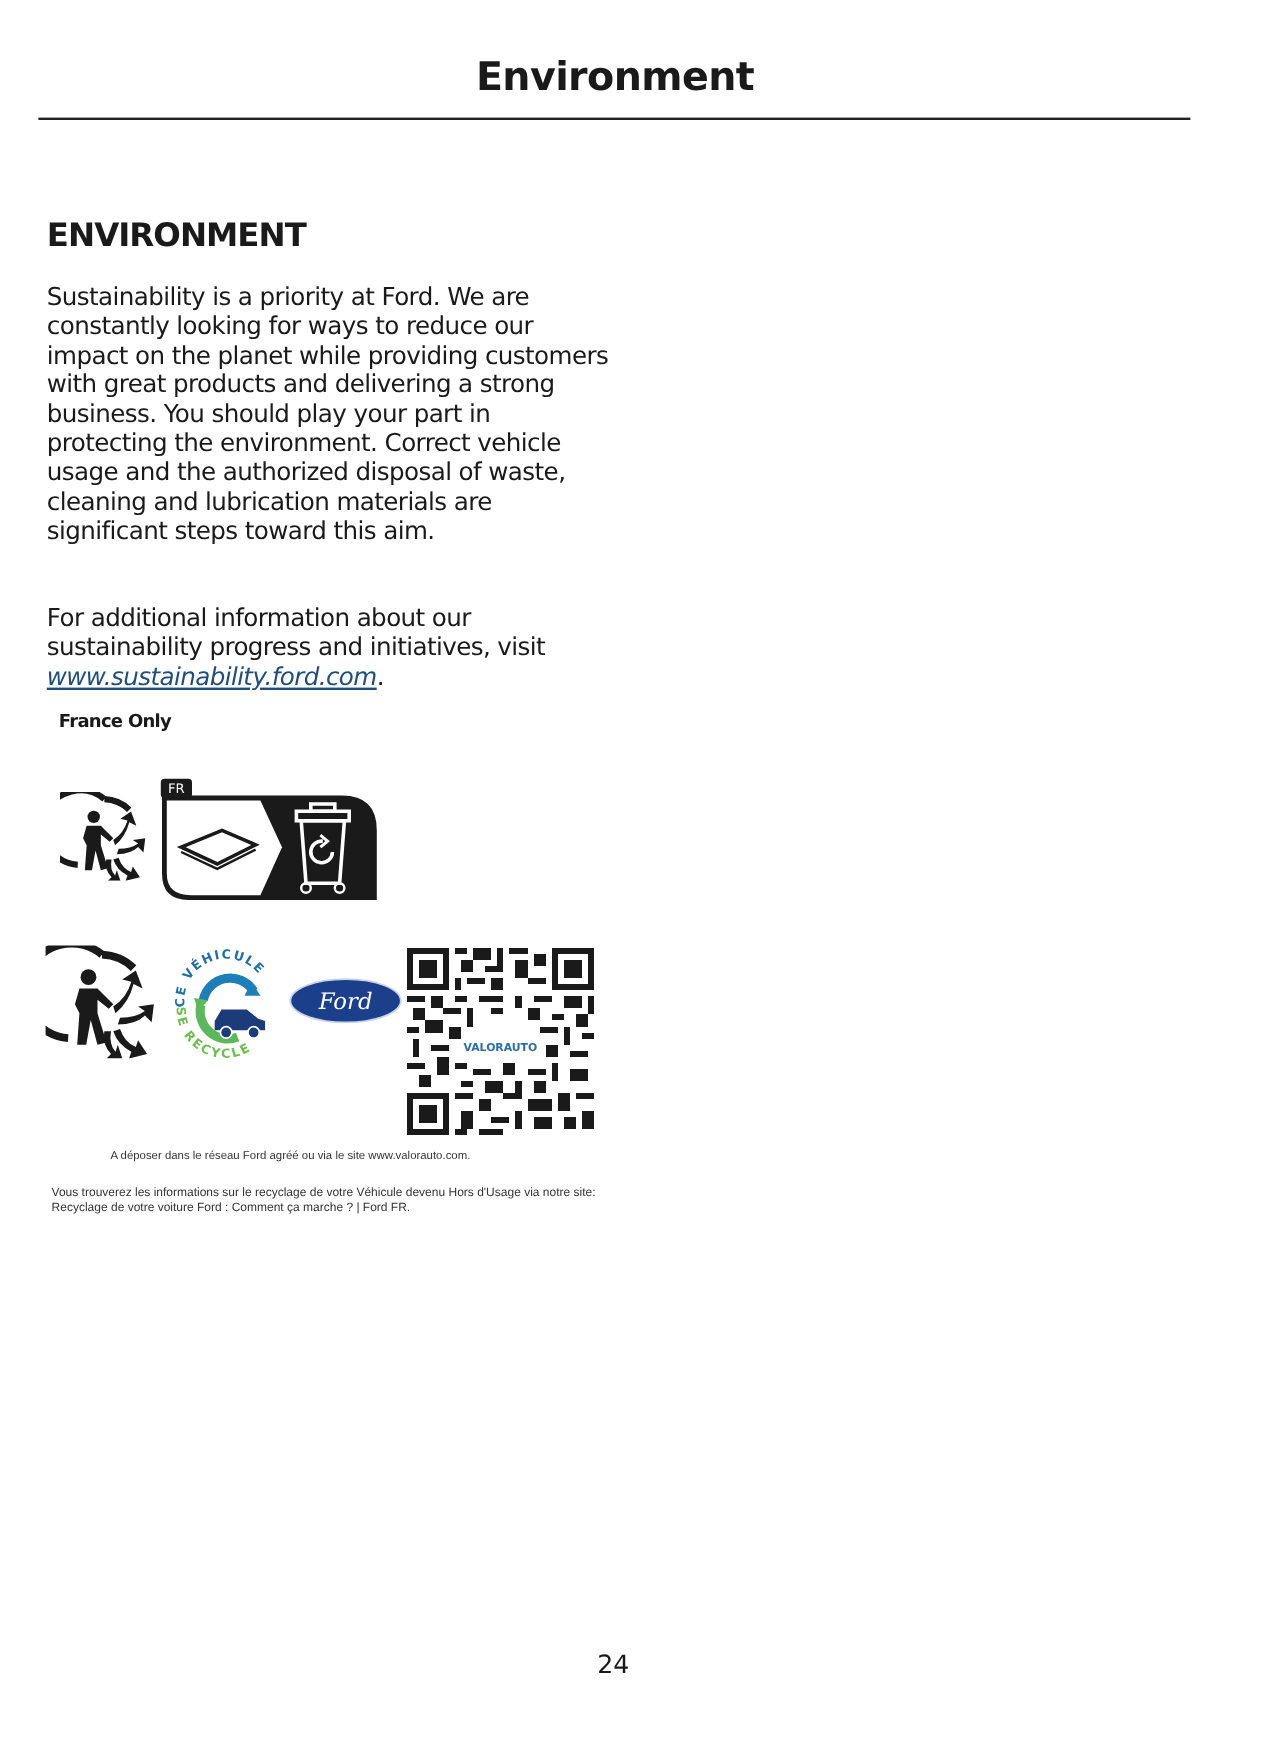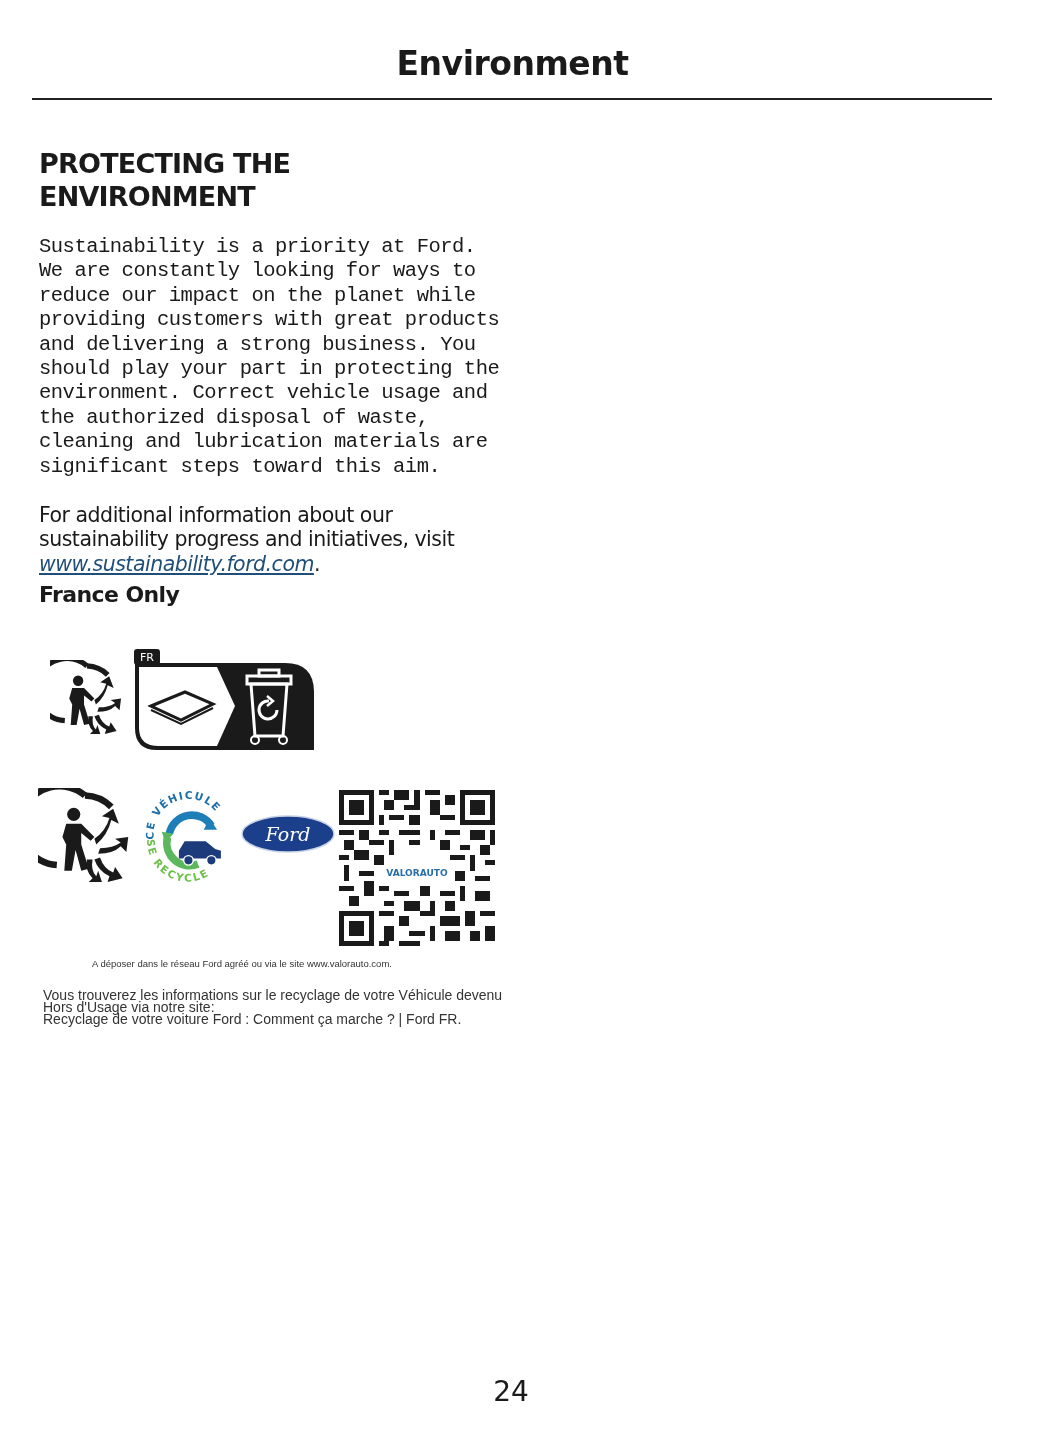--- a/index.html
+++ b/index.html
@@ -1,42 +1,42 @@
 <!DOCTYPE html>
 <html><head>
   <meta charset="utf-8">
   <style>
     html, body { margin: 0; padding: 0; background: #ffffff; }
     body { width: 1055px; height: 1448px; position: relative; overflow: hidden; color: #1a1a1a; font-family: "Liberation Sans", sans-serif; }
     .header-title { position: absolute; top: 44px; left: 0; width: 1025px; text-align: center; font-family: "DejaVu Sans", sans-serif; font-weight: bold; font-size: 33px; letter-spacing: -0.5px; color: #1a1a1a; }
     .header-rule { position: absolute; top: 98px; left: 32px; width: 960px; height: 2px; background: #222; }
     .section-title { position: absolute; top: 147px; left: 39px; width: 460px; font-family: "DejaVu Sans", sans-serif; font-weight: bold; font-size: 27px; line-height: 33px; letter-spacing: -0.8px; color: #1a1a1a; margin: 0; }
     .para { font-family: "DejaVu Sans", sans-serif; font-size: 20.5px; line-height: 24.4px; letter-spacing: -0.5px; color: #1a1a1a; margin: 0; }
-    .para1 { position: absolute; top: 235px; left: 39px; width: 470px; font-family: Liberation Mono, monospace; }
+    .para1 { position: absolute; top: 235px; left: 39px; width: 470px; }
     .para2 { position: absolute; top: 503px; left: 39px; width: 470px; }
     .link { color: #1f4e79; font-style: italic; text-decoration: underline; }
-    .subhead { position: absolute; top: 582px; left: 39px; font-family: "DejaVu Sans", sans-serif; font-weight: bold; font-size: 22px; letter-spacing: -0.6px; color: #1a1a1a; margin: 0; }
+    .subhead { position: absolute; top: 582px; left: 39px; font-family: "DejaVu Sans", sans-serif; font-weight: bold; font-size: 15px; letter-spacing: -0.6px; color: #1a1a1a; margin: 10px; }
     .triman1 { position: absolute; left: 50px; top: 660px; width: 74px; height: 74px; }
     .info-label { position: absolute; left: 133px; top: 648px; width: 183px; height: 104px; }
     .triman2 { position: absolute; left: 38px; top: 788px; width: 94px; height: 94px; }
     .recycle-badge { position: absolute; left: 135px; top: 784px; width: 105px; height: 105px; }
     .ford-oval { position: absolute; left: 240px; top: 814px; width: 96px; height: 40px; }
     .qr { position: absolute; left: 339px; top: 790px; width: 156px; height: 156px; }
     .fr-note1 { position: absolute; top: 958px; left: 92px; font-family: "Liberation Sans", sans-serif; font-size: 9.5px; color: #333; text-align: center; }
-    .fr-note2 { position: absolute; top: 989px; left: 43px; width: 460px; font-family: "Liberation Sans", sans-serif; font-size: 14px; line-height: 12px; color: #333; }
-    .page-num { position: absolute; top: 1375px; left: 0; width: 1022px; text-align: center; font-family: "DejaVu Sans", sans-serif; font-size: 28px; color: #1a1a1a; }
+    .fr-note2 { position: absolute; top: 989px; left: 43px; width: 460px; font-family: "Liberation Sans", sans-serif; font-size: 10px; line-height: 12px; color: #333; }
+    .page-num { position: absolute; top: 1375px; left: 0; width: 1022px; text-align: center; font-family: "DejaVu Sans", sans-serif; font-size: 21px; color: #1a1a1a; }
   </style>
 </head>
 <body>
 
 <div class="header-title">Environment</div>
 <div class="header-rule"></div>
 
 <h1 class="section-title">
-  <span>PROTECTING THE</span><br>
+  <br>
   <span>ENVIRONMENT</span>
 </h1>
 
 <p class="para para1">Sustainability is a priority at Ford.  We are constantly looking for ways to reduce our impact on the planet while providing customers with great products and delivering a strong business.  You should play your part in protecting the environment.  Correct vehicle usage and the authorized disposal of waste, cleaning and lubrication materials are significant steps toward this aim.</p>
 
 <p class="para para2">
   <span>For additional information about our sustainability progress and initiatives, visit </span><a class="link">www.sustainability.ford.com</a><span>.</span>
 </p>
 
 <h2 class="subhead">France Only</h2>

